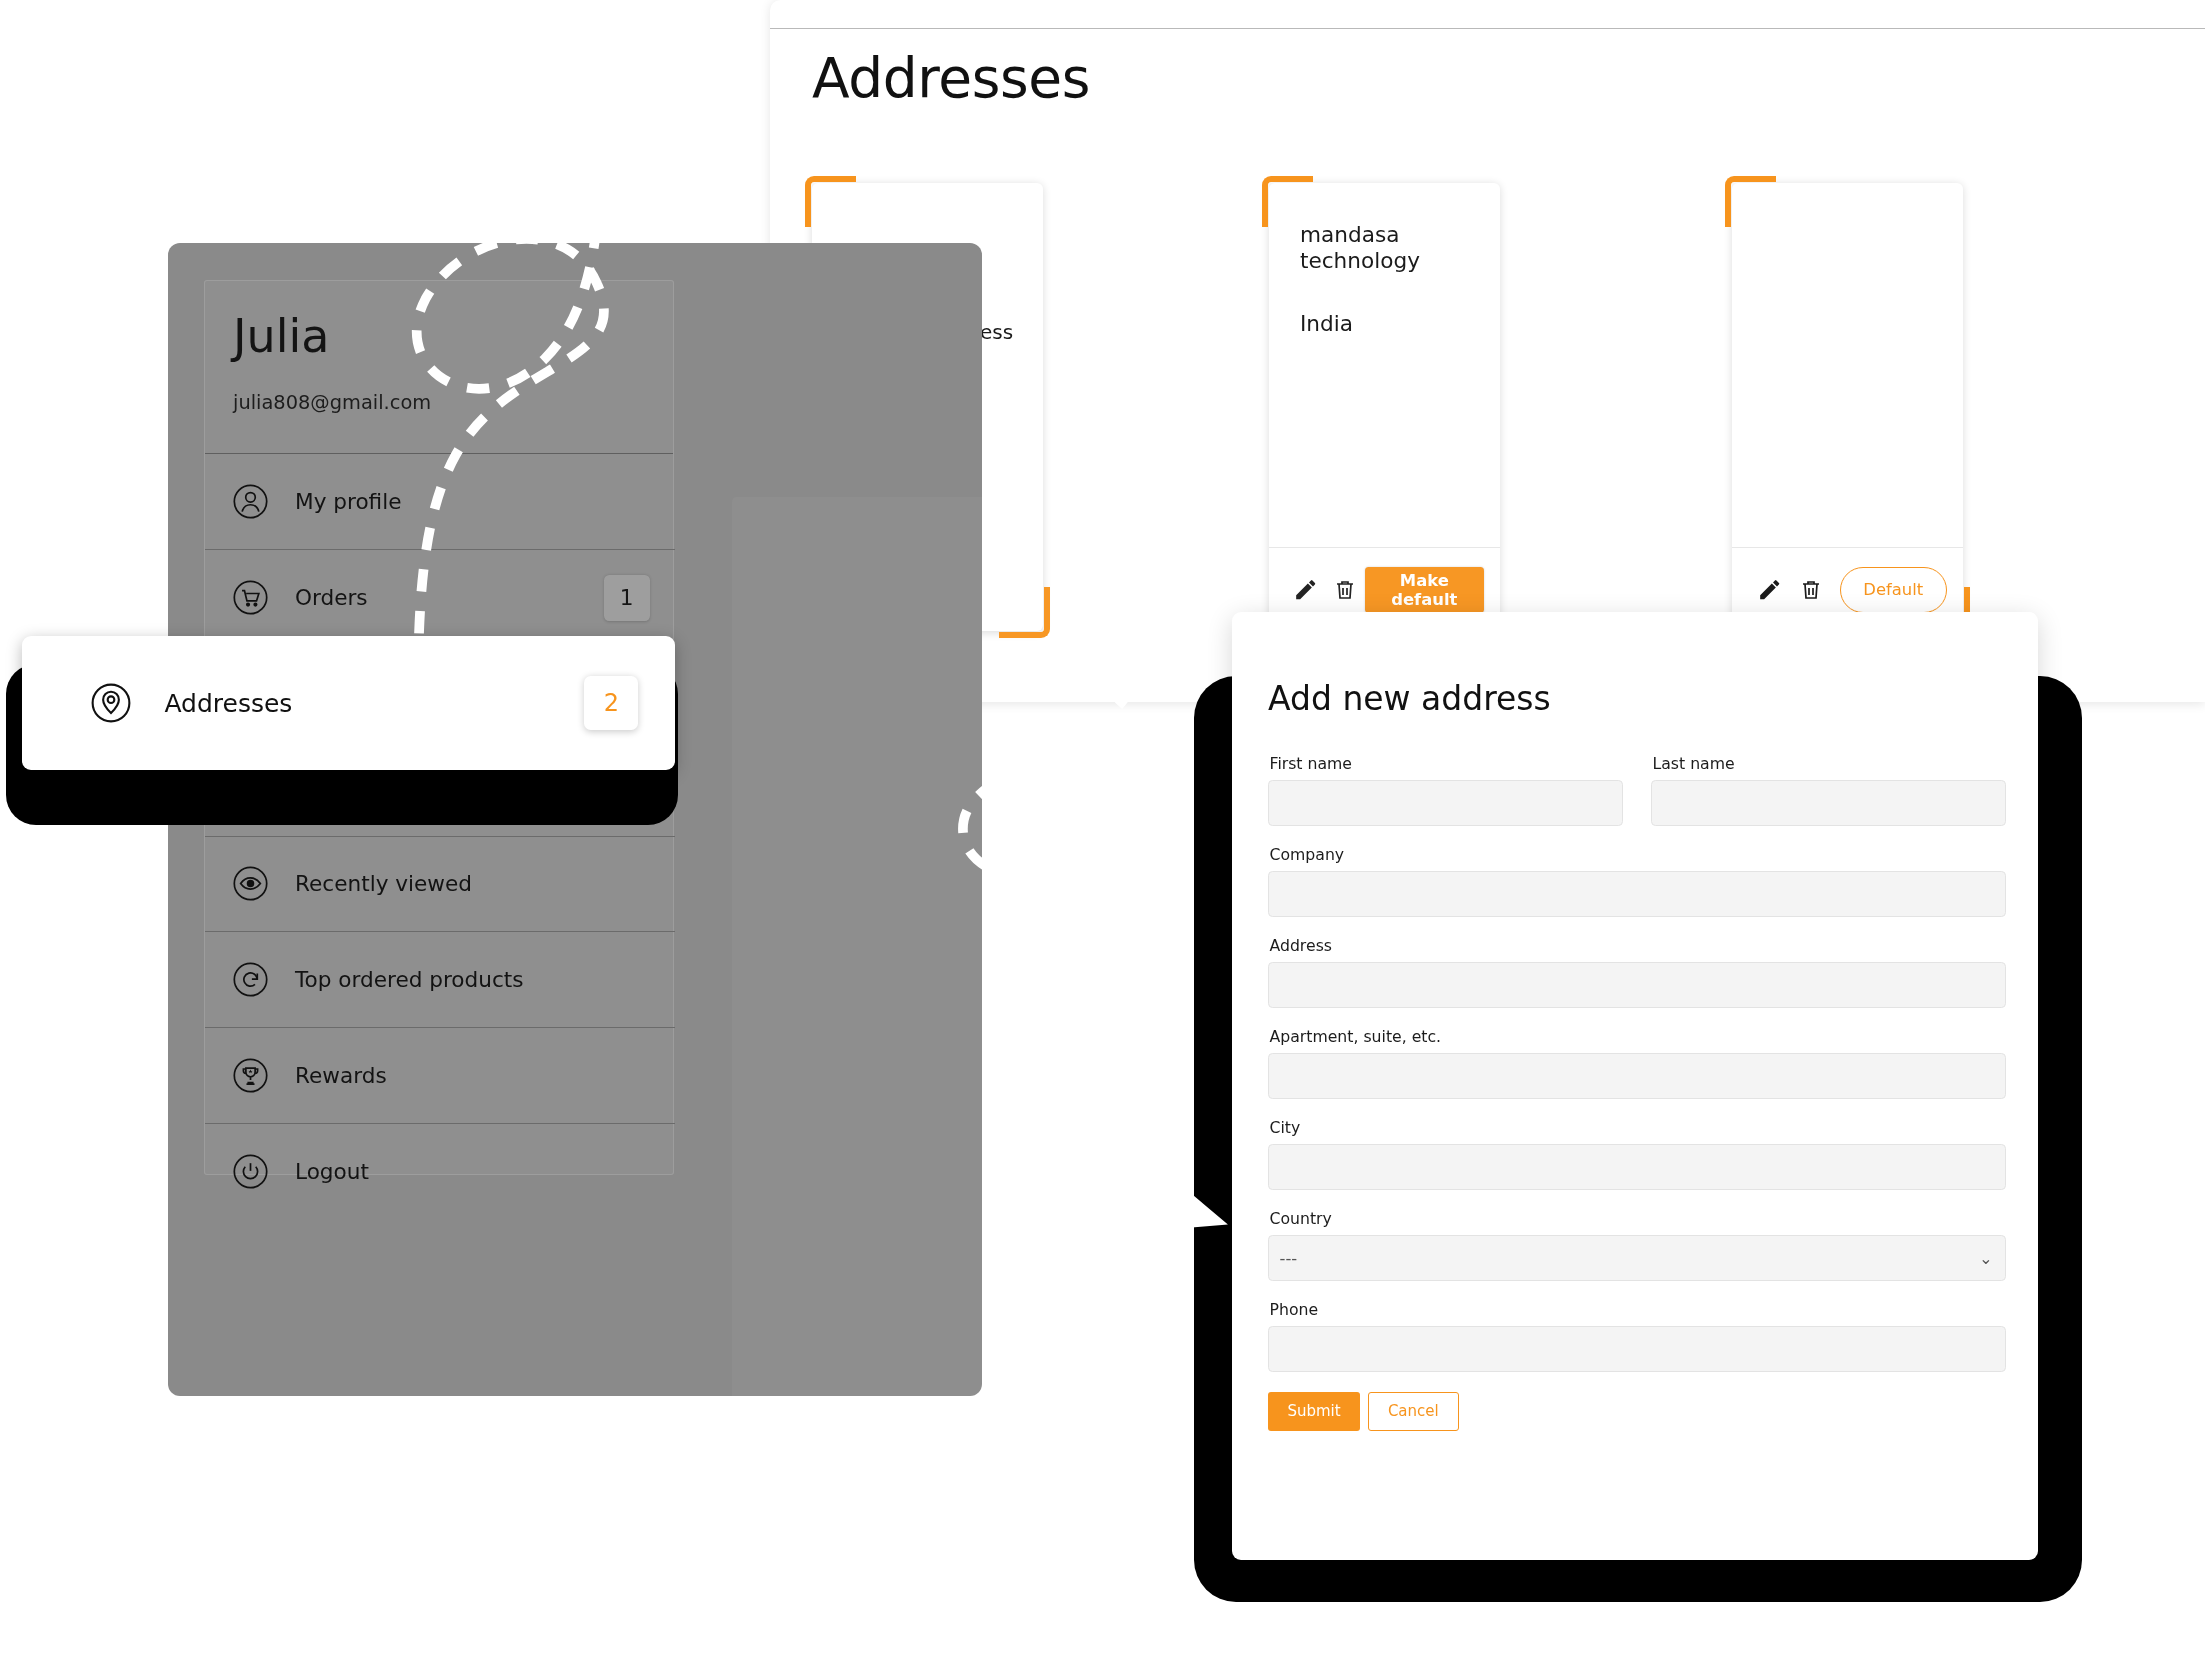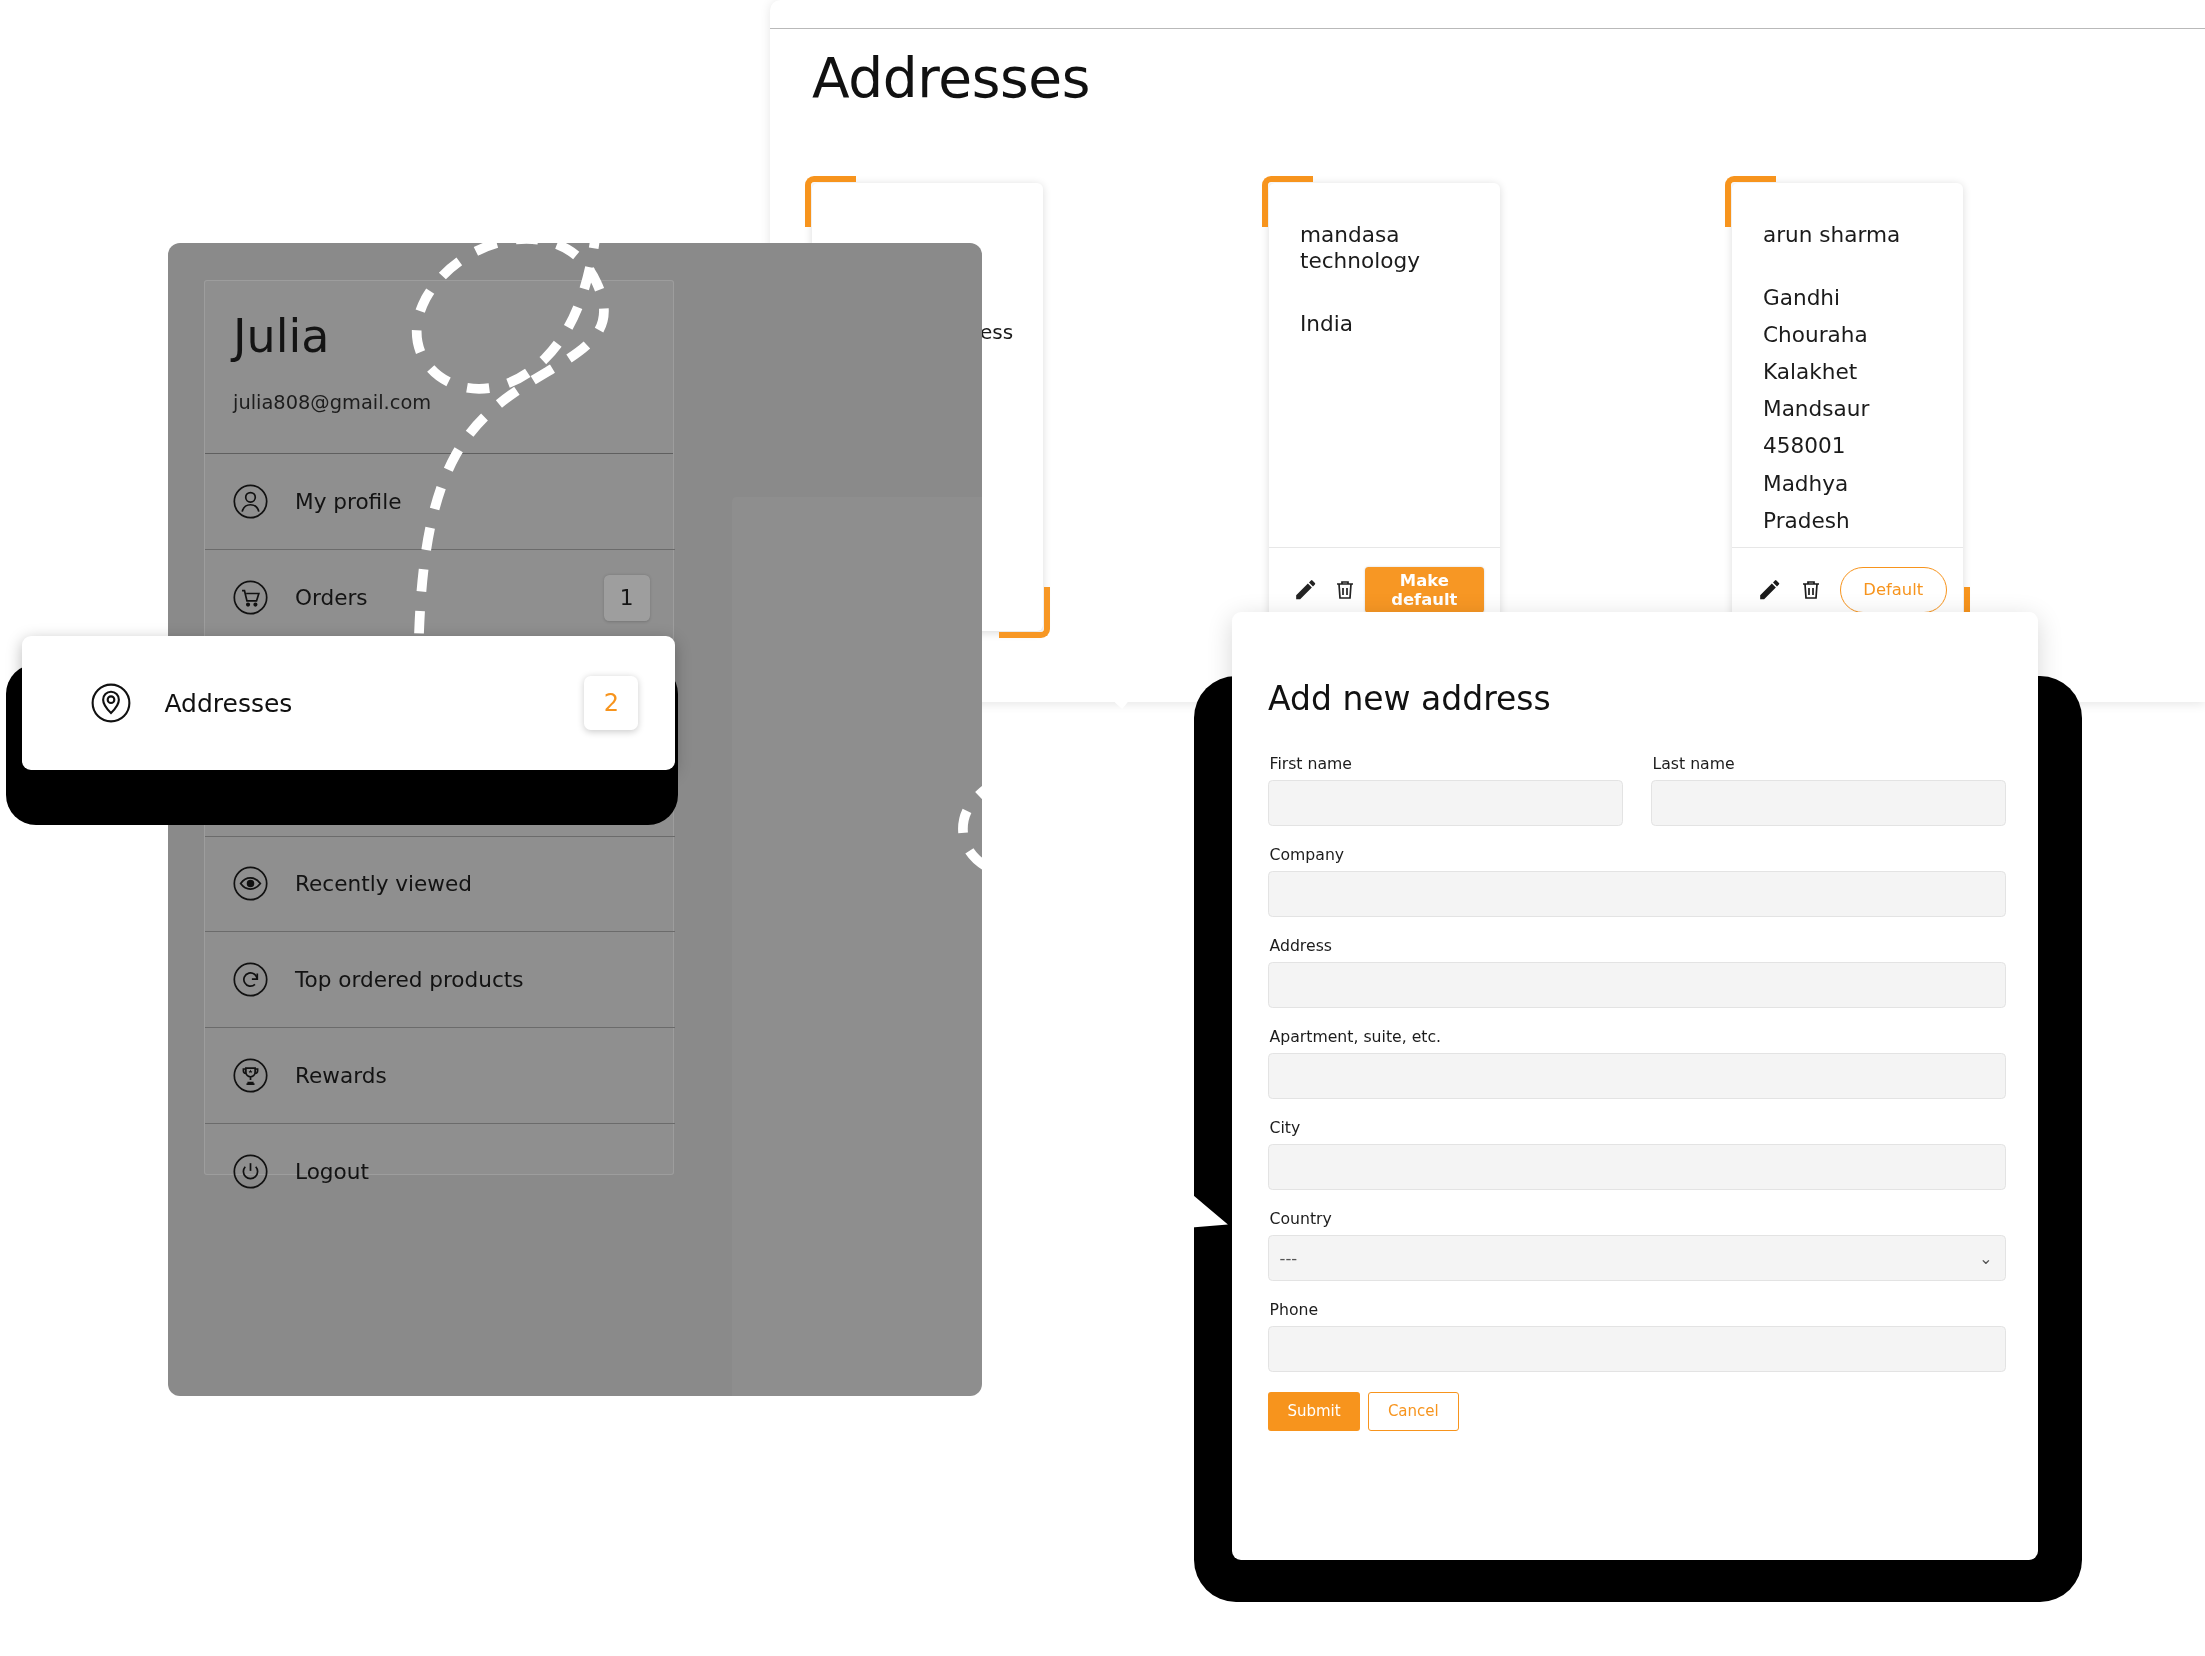--- a/index.html
+++ b/index.html
@@ -226,28 +226,20 @@
       </svg>
     </div>
     <div class="foot-spacer"></div>
     <button class="btn-make-default">Make default</button>
   </div>
 </div>
 
 <div class="addr-card" id="card-arun">
   <div class="corner-tl"></div>
   <div class="corner-br"></div>
-  <div class="addr-body">
-    <div class="addr-name">arun sharma</div>
-    <div class="addr-lines">Gandhi Chouraha Kalakhet
-Mandsaur
-458001
-Madhya Pradesh
-India</div>
-  </div>
   <div class="addr-foot">
     <div class="icon-btn">
       <svg width="25.4" height="25.4" viewBox="0 0 24 24" fill="#1b1b1b">
         <path d="M3 17.25V21h3.75L17.81 9.94l-3.75-3.75L3 17.25zM20.71 7.04a1 1 0 0 0 0-1.41l-2.34-2.34a1 1 0 0 0-1.41 0l-1.83 1.83 3.75 3.75 1.83-1.83z"></path>
       </svg>
     </div>
     <div class="icon-btn">
       <svg width="24" height="24" viewBox="0 0 24 24" fill="none" stroke="#1b1b1b" stroke-width="1.7">
         <path d="M4 6h16M9 6V4h6v2M6 6l1 14h10l1-14"></path>
           <path d="M10 10v7M14 10v7"></path>

